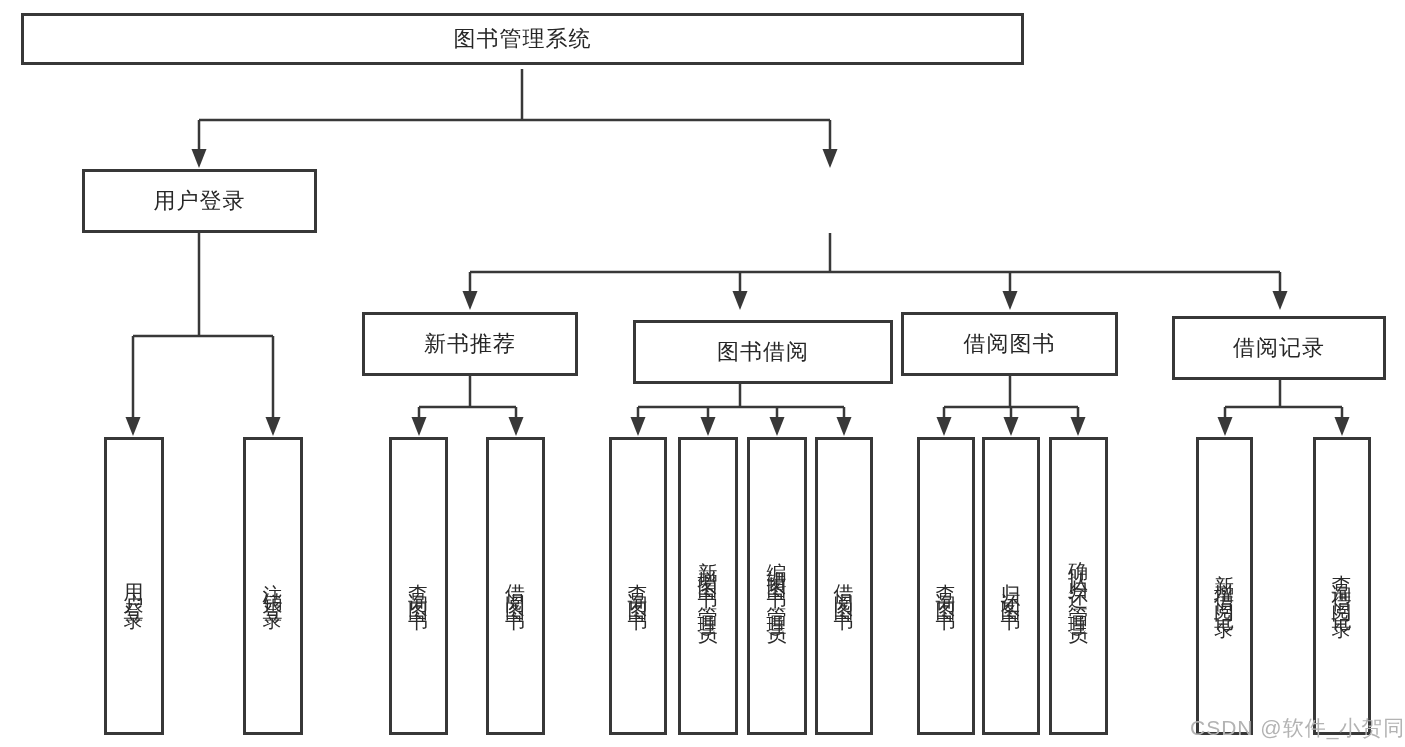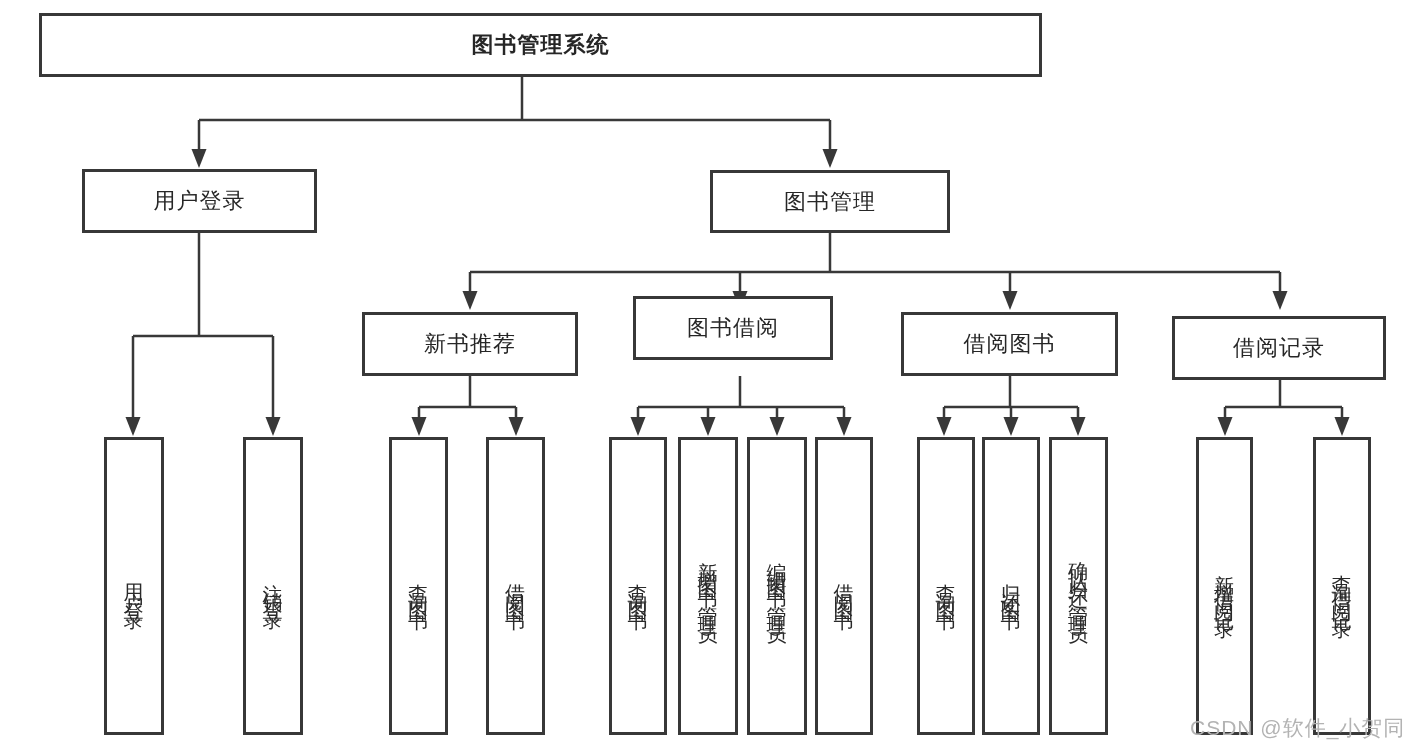--- a/index.html
+++ b/index.html
@@ -83,35 +83,32 @@
       <polygon points="769.5,417 784.5,417 777,436"></polygon>
       <polygon points="836.5,417 851.5,417 844,436"></polygon>
       <polygon points="936.5,417 951.5,417 944,436"></polygon>
       <polygon points="1003.5,417 1018.5,417 1011,436"></polygon>
       <polygon points="1070.5,417 1085.5,417 1078,436"></polygon>
       <polygon points="1217.5,417 1232.5,417 1225,436"></polygon>
       <polygon points="1334.5,417 1349.5,417 1342,436"></polygon>
     </g>
   </svg>
 
-  <div class="hbox" style="left:39px; top:13px; width:1003px; height:64px;font-weight:bold;">
+  <div class="hbox" style="left:21px; top:13px; width:1003px; height:52px;">
     <span>图书管理系统</span>
   </div>
 
   <div class="hbox" style="left:82px; top:169px; width:235px; height:64px;">
     <span>用户登录</span>
   </div>
-  <div class="hbox" style="left:710px; top:170px; width:240px; height:63px;">
-    <span>图书管理</span>
-  </div>
 
   <div class="hbox" style="left:362px; top:312px; width:216px; height:64px;">
     <span>新书推荐</span>
   </div>
-  <div class="hbox" style="left:633px; top:296px; width:200px; height:64px;justify-content:center;">
+  <div class="hbox" style="left:633px; top:320px; width:260px; height:64px;justify-content:center;">
     <span>图书借阅</span>
   </div>
   <div class="hbox" style="left:901px; top:312px; width:217px; height:64px;">
     <span>借阅图书</span>
   </div>
   <div class="hbox" style="left:1172px; top:316px; width:214px; height:64px;">
     <span>借阅记录</span>
   </div>
 
   <div class="vbox" style="left:104px; width:60px;">

